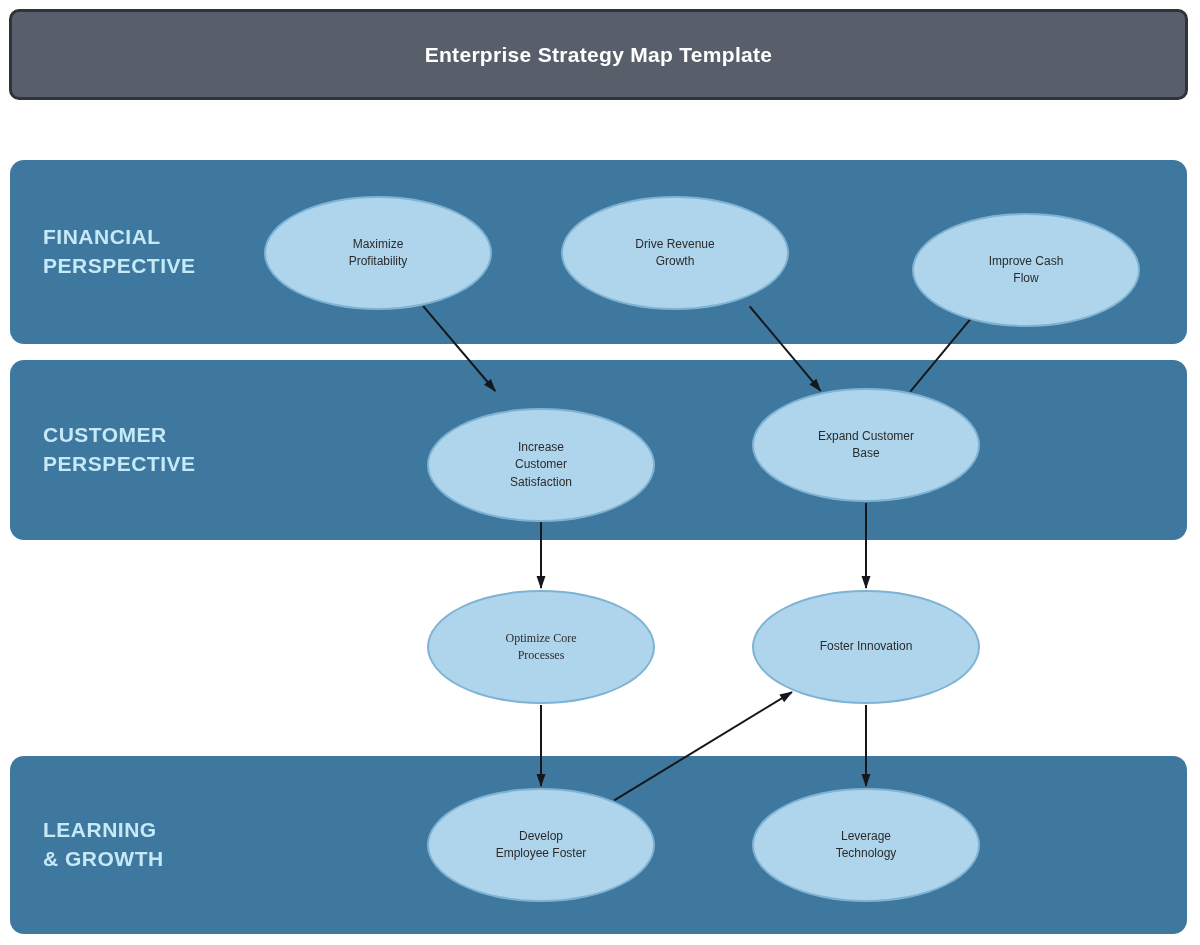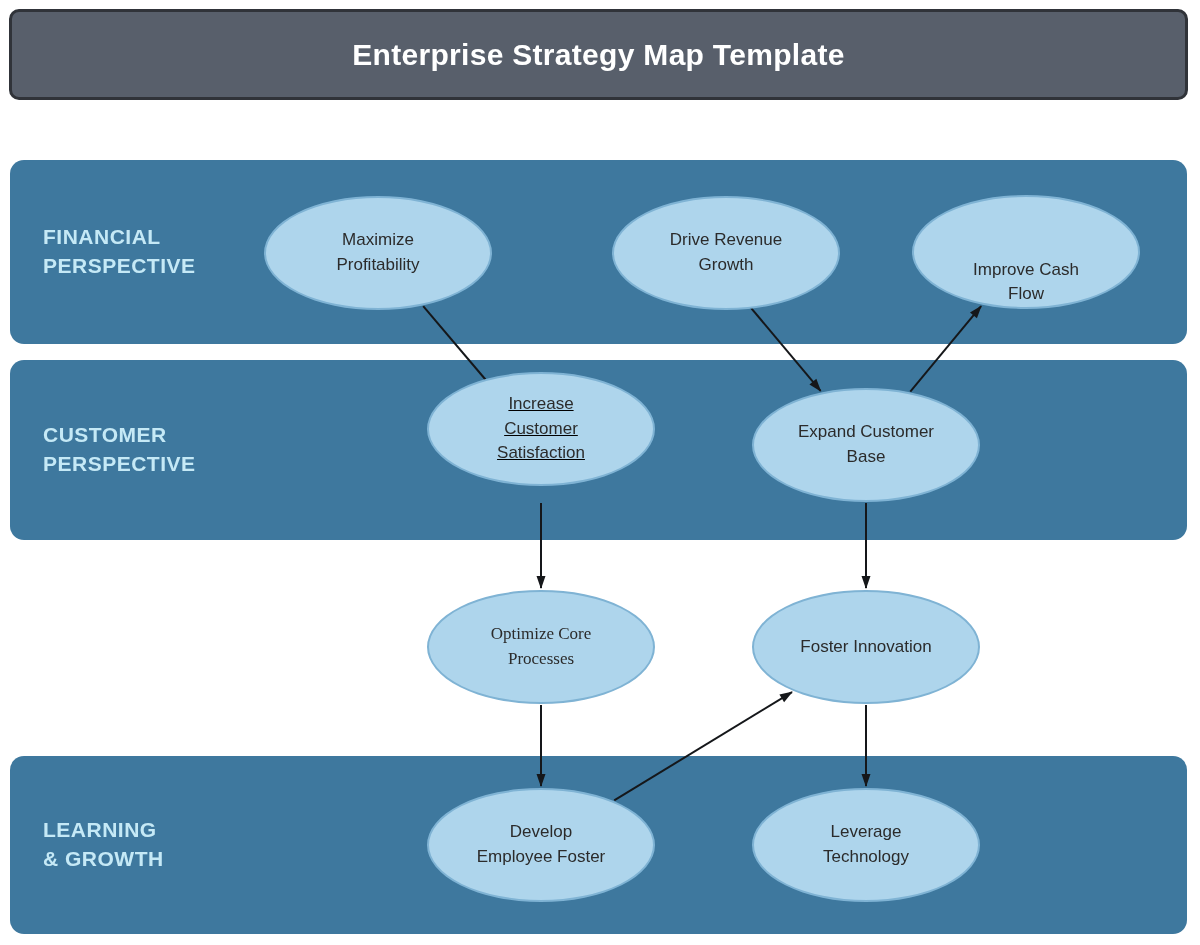--- a/index.html
+++ b/index.html
@@ -23,21 +23,21 @@
     box-sizing: border-box;
     background: var(--header-bg, #585f6b);
     border: 3px solid var(--header-border, #303339);
     border-radius: 10px;
     display: flex;
     align-items: center;
     justify-content: center;
   }
   .title-banner .title-text {
     color: var(--header-text, #ffffff);
-    font-size: 30px;
+    font-size: 21px;
     font-weight: bold;
     letter-spacing: 0.3px;
   }
   
   .band {
     position: absolute;
     left: 10px;
     width: 1177px;
     box-sizing: border-box;
     background: var(--band-bg, #3e789e);
@@ -69,21 +69,21 @@
     border: 2px solid var(--node-border, #7fb3d4);
     border-radius: 50%;
     display: flex;
     align-items: center;
     justify-content: center;
     text-align: center;
     z-index: 2;
   }
   .node-label {
     color: var(--node-text, #2b2b2b);
-    font-size: 17px;
+    font-size: 12px;
     line-height: 1.45;
     white-space: pre-line;
   }
   
   .connectors {
     position: absolute;
     left: 0; top: 0;
     width: 1200px; height: 945px;
     z-index: 1;
     pointer-events: none;
@@ -132,29 +132,29 @@
       <line x1="541.0" y1="705.0" x2="541.0" y2="786.0" marker-end="url(#arrowhead)"></line>
       <line x1="614.2" y1="800.4" x2="792.0" y2="692.1" marker-end="url(#arrowhead)"></line>
       <line x1="866.0" y1="705.0" x2="866.0" y2="786.0" marker-end="url(#arrowhead)"></line>
     </svg>
 
   <div id="node-layer">
       <div class="node" style="left: 264px; top: 196px; width: 228px; height: 114px;">
         <span class="node-label">Maximize
 Profitability</span>
       </div>
-      <div class="node" style="left: 612px; top: 196px; width: 228px; height: 114px;">
+      <div class="node" style="left: 561px; top: 196px; width: 228px; height: 114px;">
         <span class="node-label">Drive Revenue
 Growth</span>
       </div>
-      <div class="node" style="left: 912px; top: 195px; width: 228px; height: 114px; align-items: flex-end;">
+      <div class="node" style="left: 912px; top: 213px; width: 228px; height: 114px;">
         <span class="node-label">Improve Cash
 Flow</span>
       </div>
-      <div class="node" style="left: 427px; top: 372px; width: 228px; height: 114px; text-decoration: underline;">
+      <div class="node" style="left: 427px; top: 408px; width: 228px; height: 114px;">
         <span class="node-label">Increase
 Customer
 Satisfaction</span>
       </div>
       <div class="node" style="left: 752px; top: 388px; width: 228px; height: 114px;">
         <span class="node-label">Expand Customer
 Base</span>
       </div>
       <div class="node" style="left: 427px; top: 590px; width: 228px; height: 114px; font-family: Liberation Serif, serif;">
         <span class="node-label">Optimize Core

